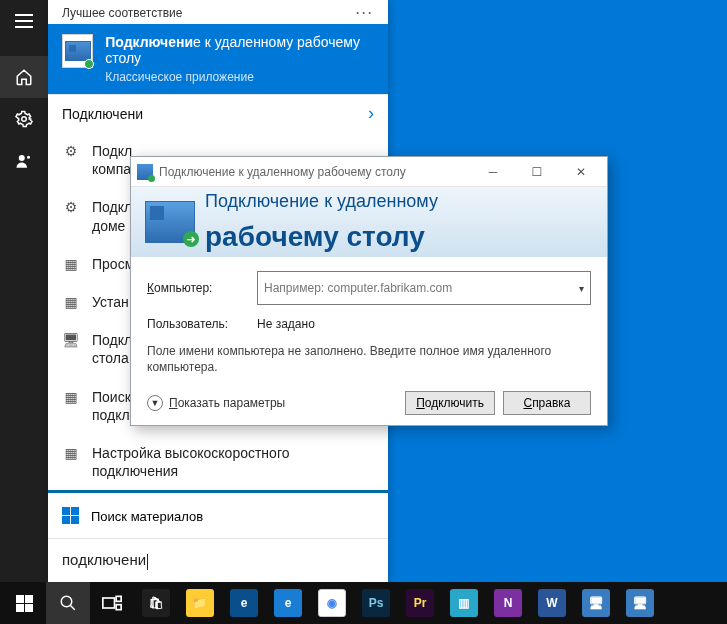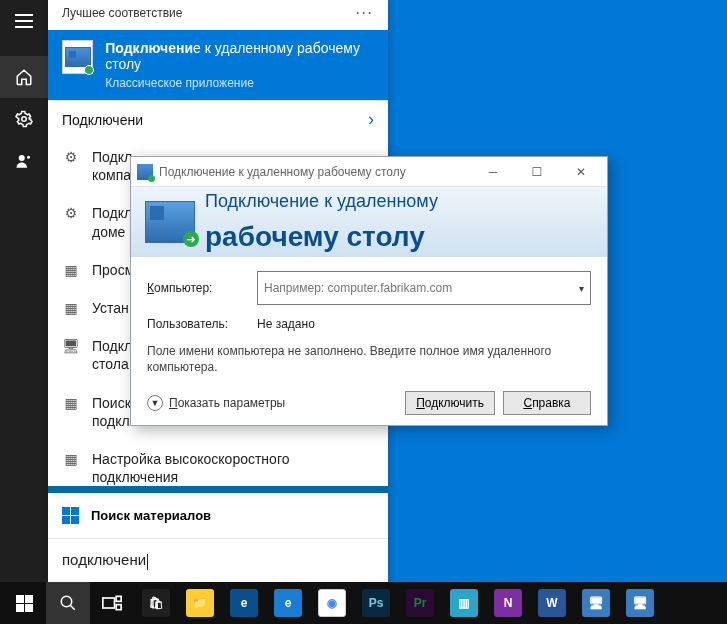--- a/index.html
+++ b/index.html
@@ -35,21 +35,21 @@
   .search-panel {
     position: absolute;
     left: 48px; top: 0;
     width: 340px; height: 582px;
     background: #fff;
     display: flex; flex-direction: column;
     box-shadow: 2px 0 8px rgba(0,0,0,.2);
   }
   .section-header {
     display:flex; align-items:center; justify-content:space-between;
-    padding: 6px 14px 10px 14px;
+    padding: 6px 14px 4px 14px;
     font-size: 12px; color:#333;
   }
   .section-header .more { color:#666; letter-spacing:2px; font-weight:bold; cursor:pointer;}
   .best-match {
     background:#0078d7; color:#fff;
     padding:10px 14px;
     display:flex; gap:12px; align-items:flex-start;
   }
   .best-match .icon {
     width:34px; height:34px; background:#fff; border:1px solid #d0d0d0;
@@ -74,21 +74,21 @@
     padding:10px 14px; cursor:pointer; color:#222;
   }
   .result-item .ri-icon{
     width:18px;height:18px; flex:0 0 18px;
     display:flex;align-items:center;justify-content:center;
     font-size:14px; color:#555;
   }
   .ri-text{font-size:14px; line-height:1.3;}
   .ri-text b{font-weight:400;}
 
-  .materials { border-top:7px solid #0369a1; padding:14px; display:flex; gap:12px; align-items:center;font-weight:bold;}
+  .materials { border-top:3px solid #0369a1; padding:14px; display:flex; gap:12px; align-items:flex-end;}
   .win-logo{display:grid; grid-template-columns:8px 8px; grid-template-rows:8px 8px; gap:1px;}
   .win-logo span{background:#0078d7;}
 
   .search-input-row{
     border-top:1px solid #e6e6e6;
     padding:12px 14px;
   }
   .search-input-row .fake-input{
     font-size:15px; color:#222; display:inline-block;
   }
@@ -339,21 +339,21 @@
       <div class="tbtn">
         <div class="app-tile" style="background: rgb(26, 125, 212);">e</div>
       </div>
       <div class="tbtn">
         <div class="app-tile" style="background: rgb(255, 255, 255); color: rgb(66, 133, 244); border: 1px solid rgb(204, 204, 204);">◉</div>
       </div>
       <div class="tbtn">
         <div class="app-tile" style="background: rgb(10, 39, 64); color: rgb(126, 200, 227);">Ps</div>
       </div>
       <div class="tbtn">
-        <div class="app-tile" style="background: rgb(42, 10, 51); color: #15803d;">Pr</div>
+        <div class="app-tile" style="background: rgb(42, 10, 51); color: #fde047;">Pr</div>
       </div>
       <div class="tbtn">
         <div class="app-tile" style="background: rgb(42, 166, 201);">▥</div>
       </div>
       <div class="tbtn">
         <div class="app-tile" style="background: rgb(123, 47, 160);">N</div>
       </div>
       <div class="tbtn">
         <div class="app-tile" style="background: rgb(42, 86, 153);">W</div>
       </div>

